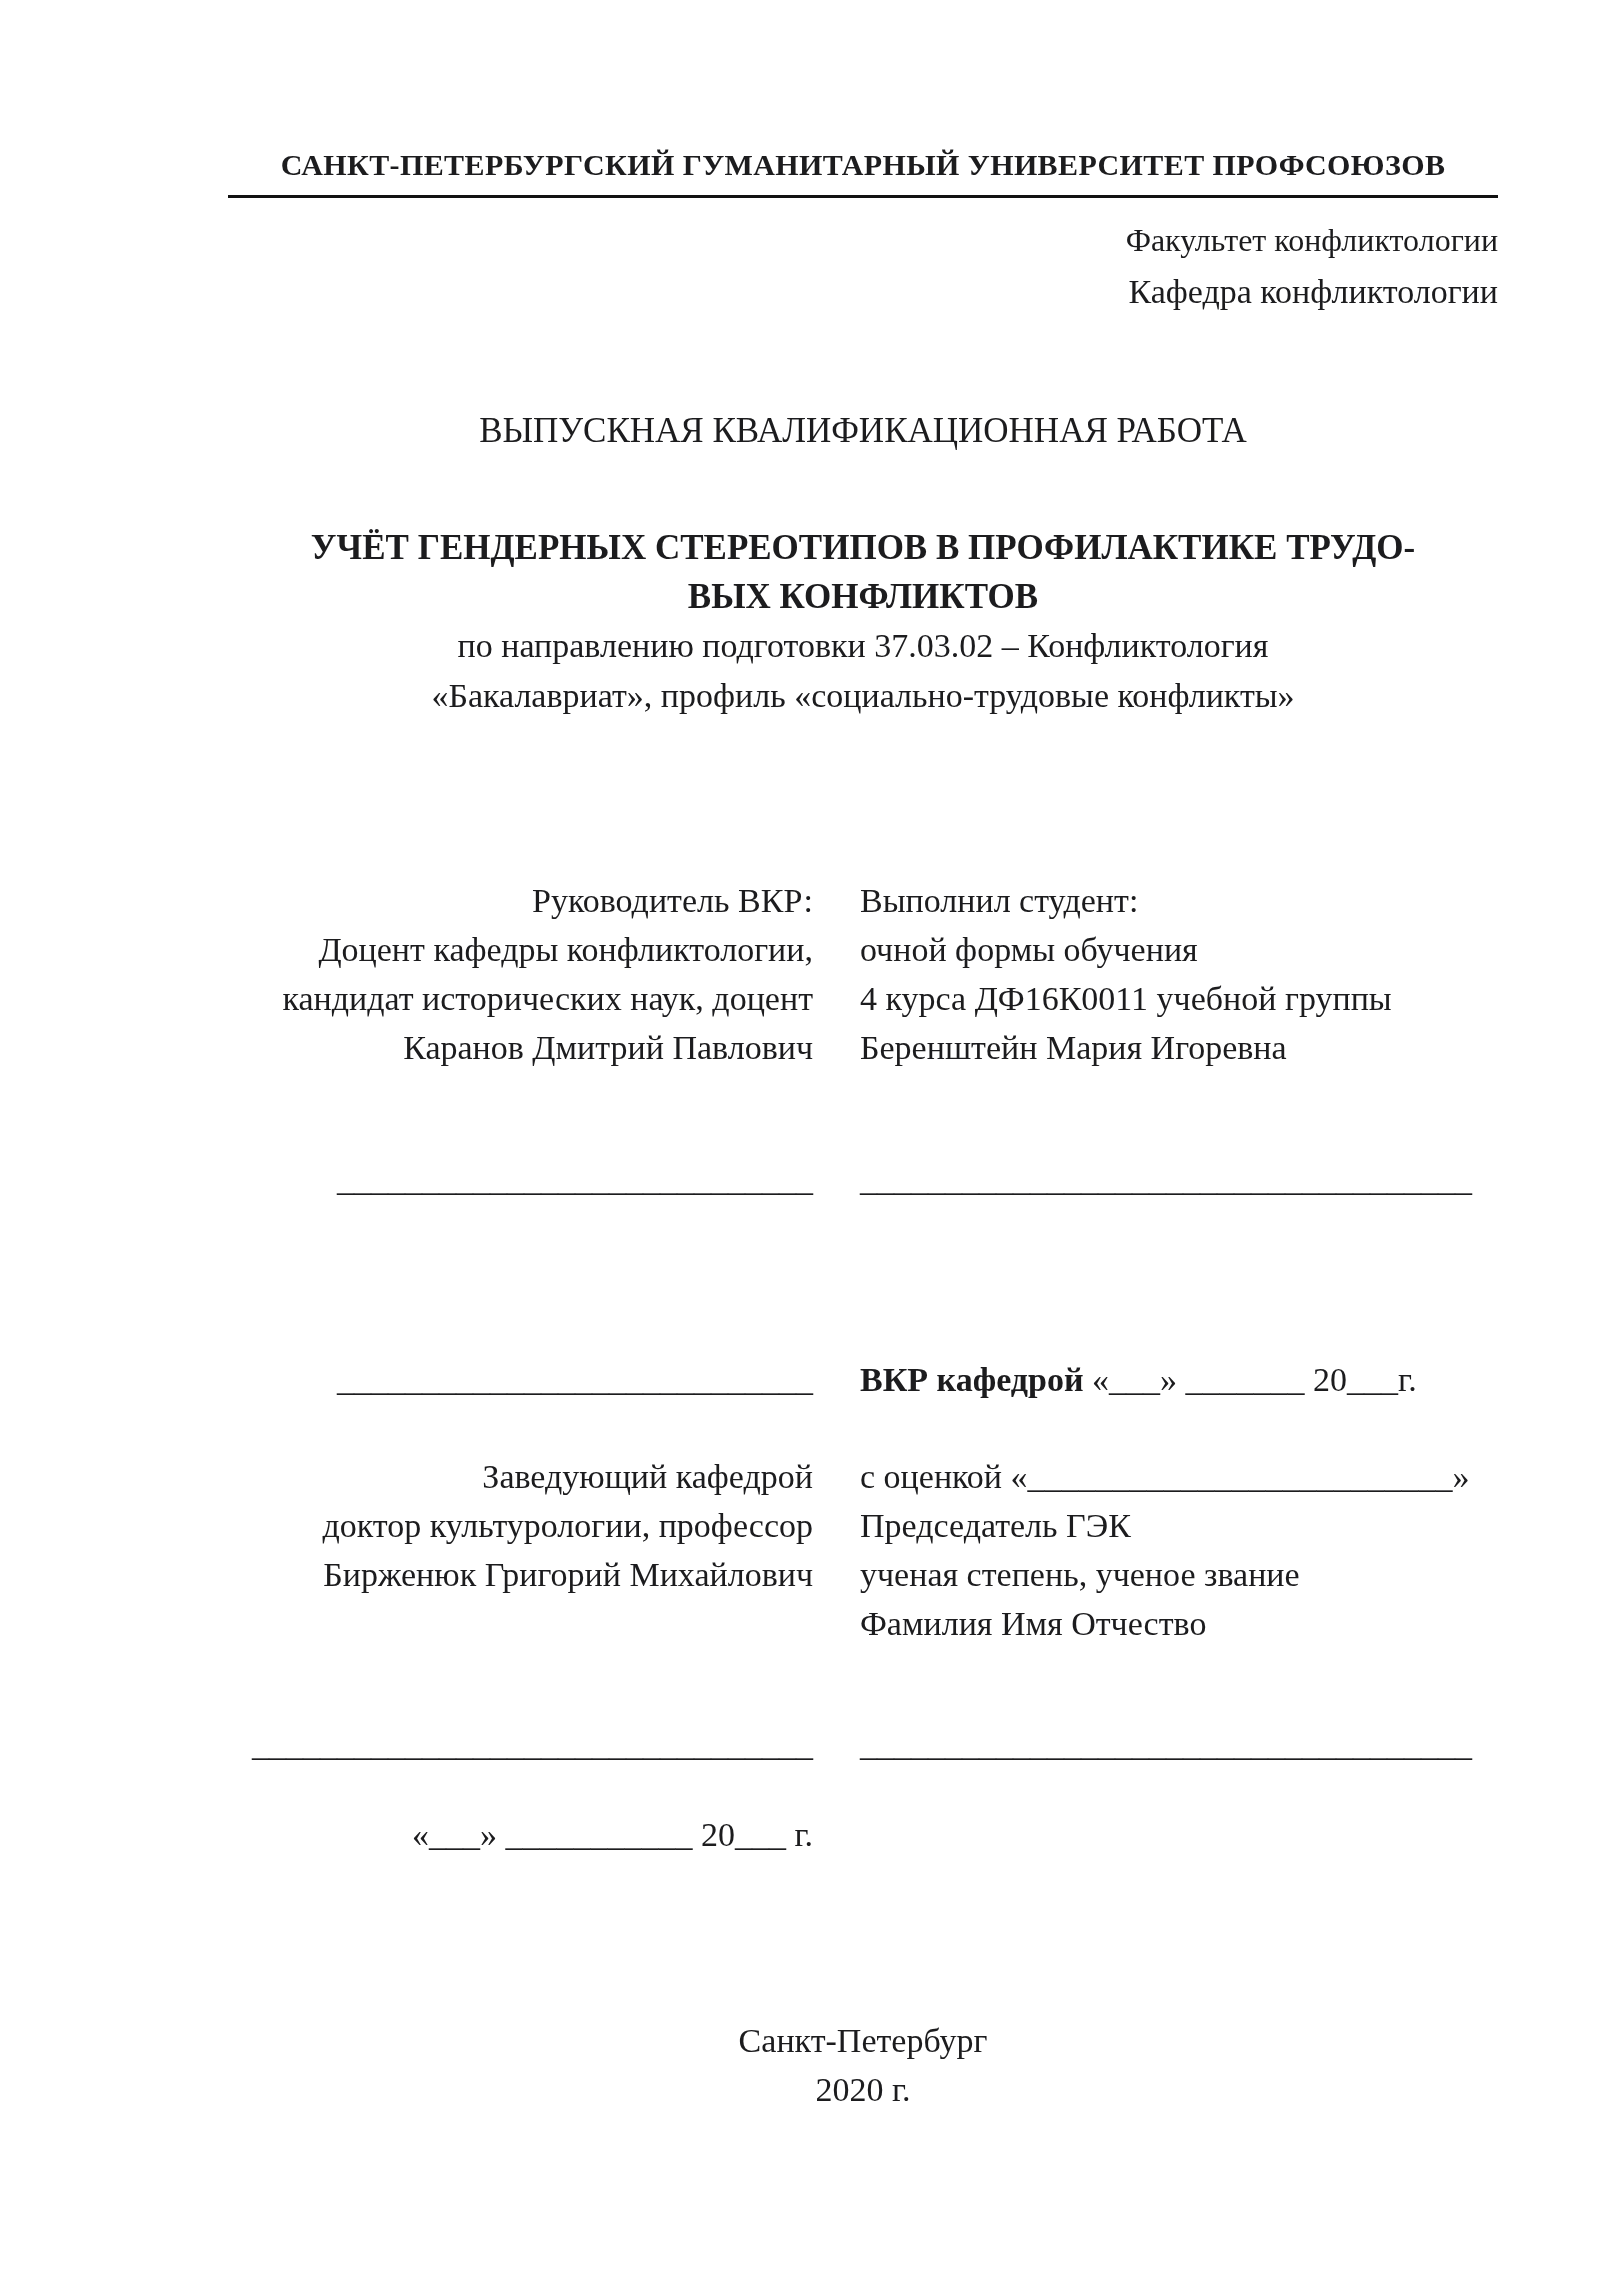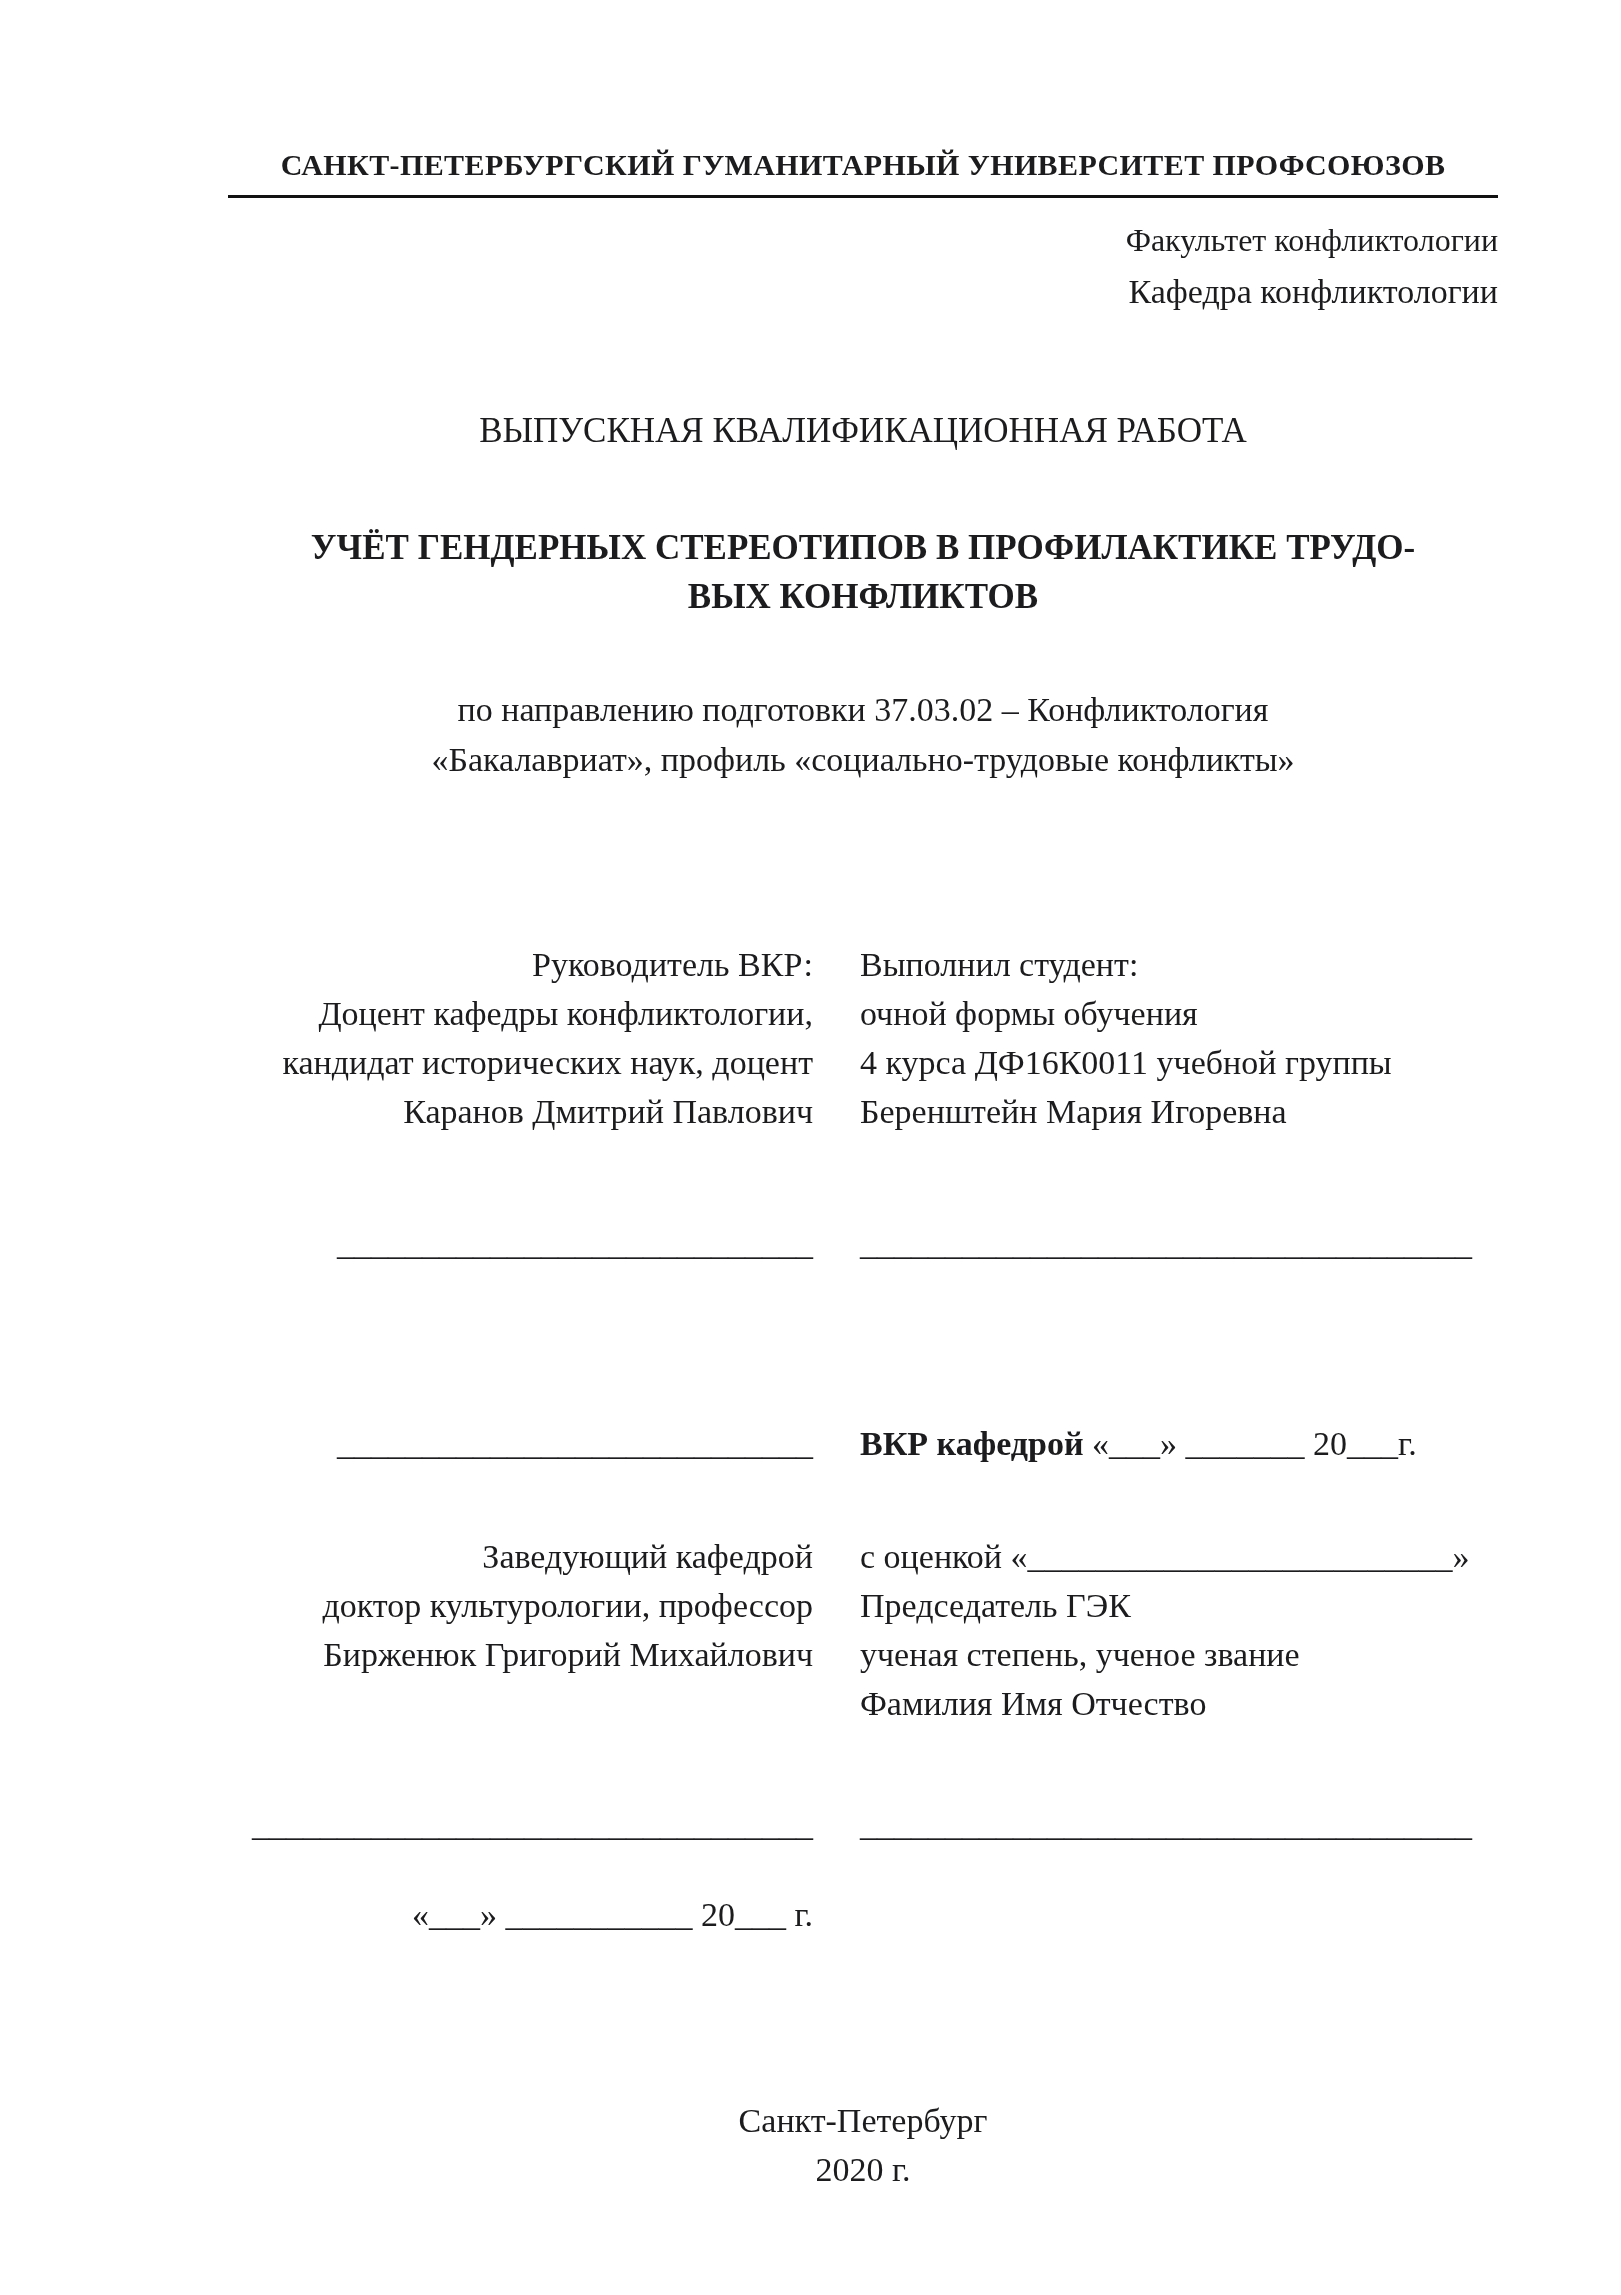--- a/index.html
+++ b/index.html
@@ -52,34 +52,33 @@
     text-align: center;
     font-weight: bold;
     font-size: 35px;
     line-height: 49px;
     margin-top: 72px;
   }
   .program {
     text-align: center;
     font-size: 34px;
     line-height: 50px;
-    margin-top: 64px;
   }
   .row {
     display: flex;
     align-items: flex-start;
     font-size: 34px;
     line-height: 49px;
   }
   .row .col-left { width: 585px; flex: 0 0 585px; text-align: right; }
   .row .col-right { margin-left: 47px; flex: 1; }
   .people-row   { margin-top: 155px; }
   .sig-row-1    { margin-top: 83px; }
   .defense-row  { margin-top: 151px; }
-  .heads-row    { margin-top: 64px; }
+  .heads-row    { margin-top: 48px; }
   .sig-row-2    { margin-top: 72px; }
   .date-row     { margin-top: 41px; }
   .bold { font-weight: bold; }
   .footer {
     text-align: center;
     font-size: 34px;
     line-height: 49px;
     margin-top: 157px;
   }
   .line { white-space: nowrap; }

